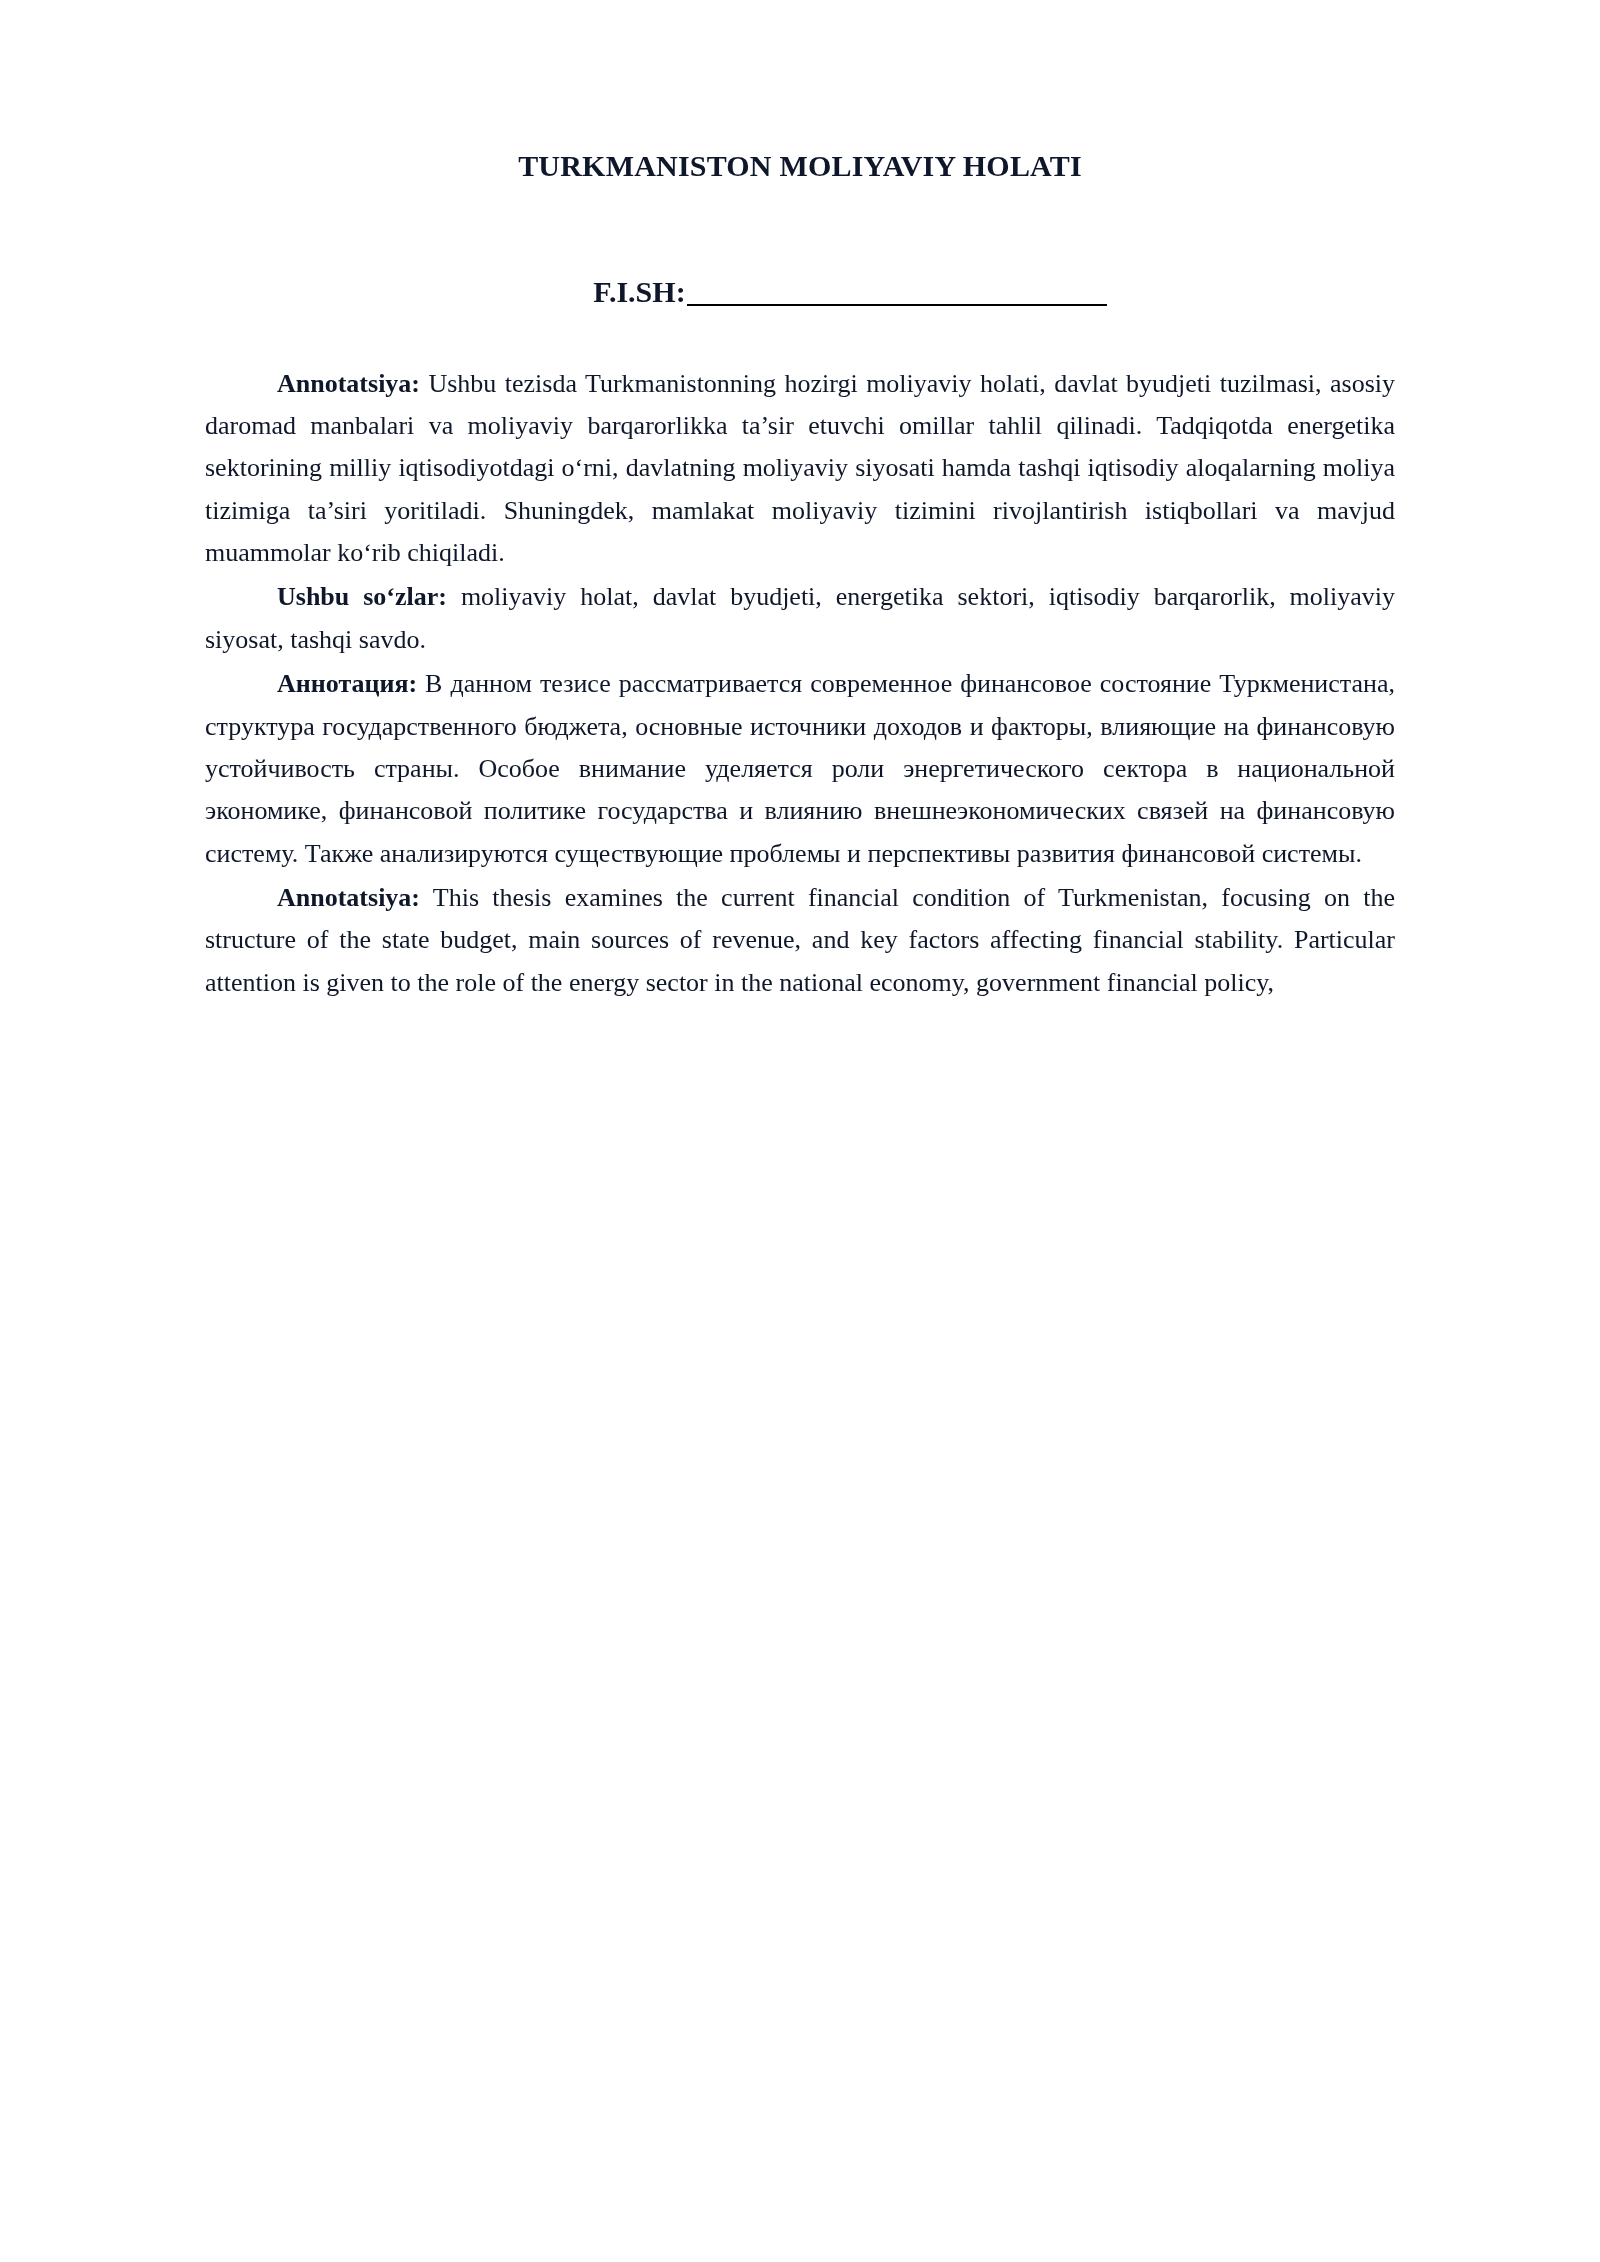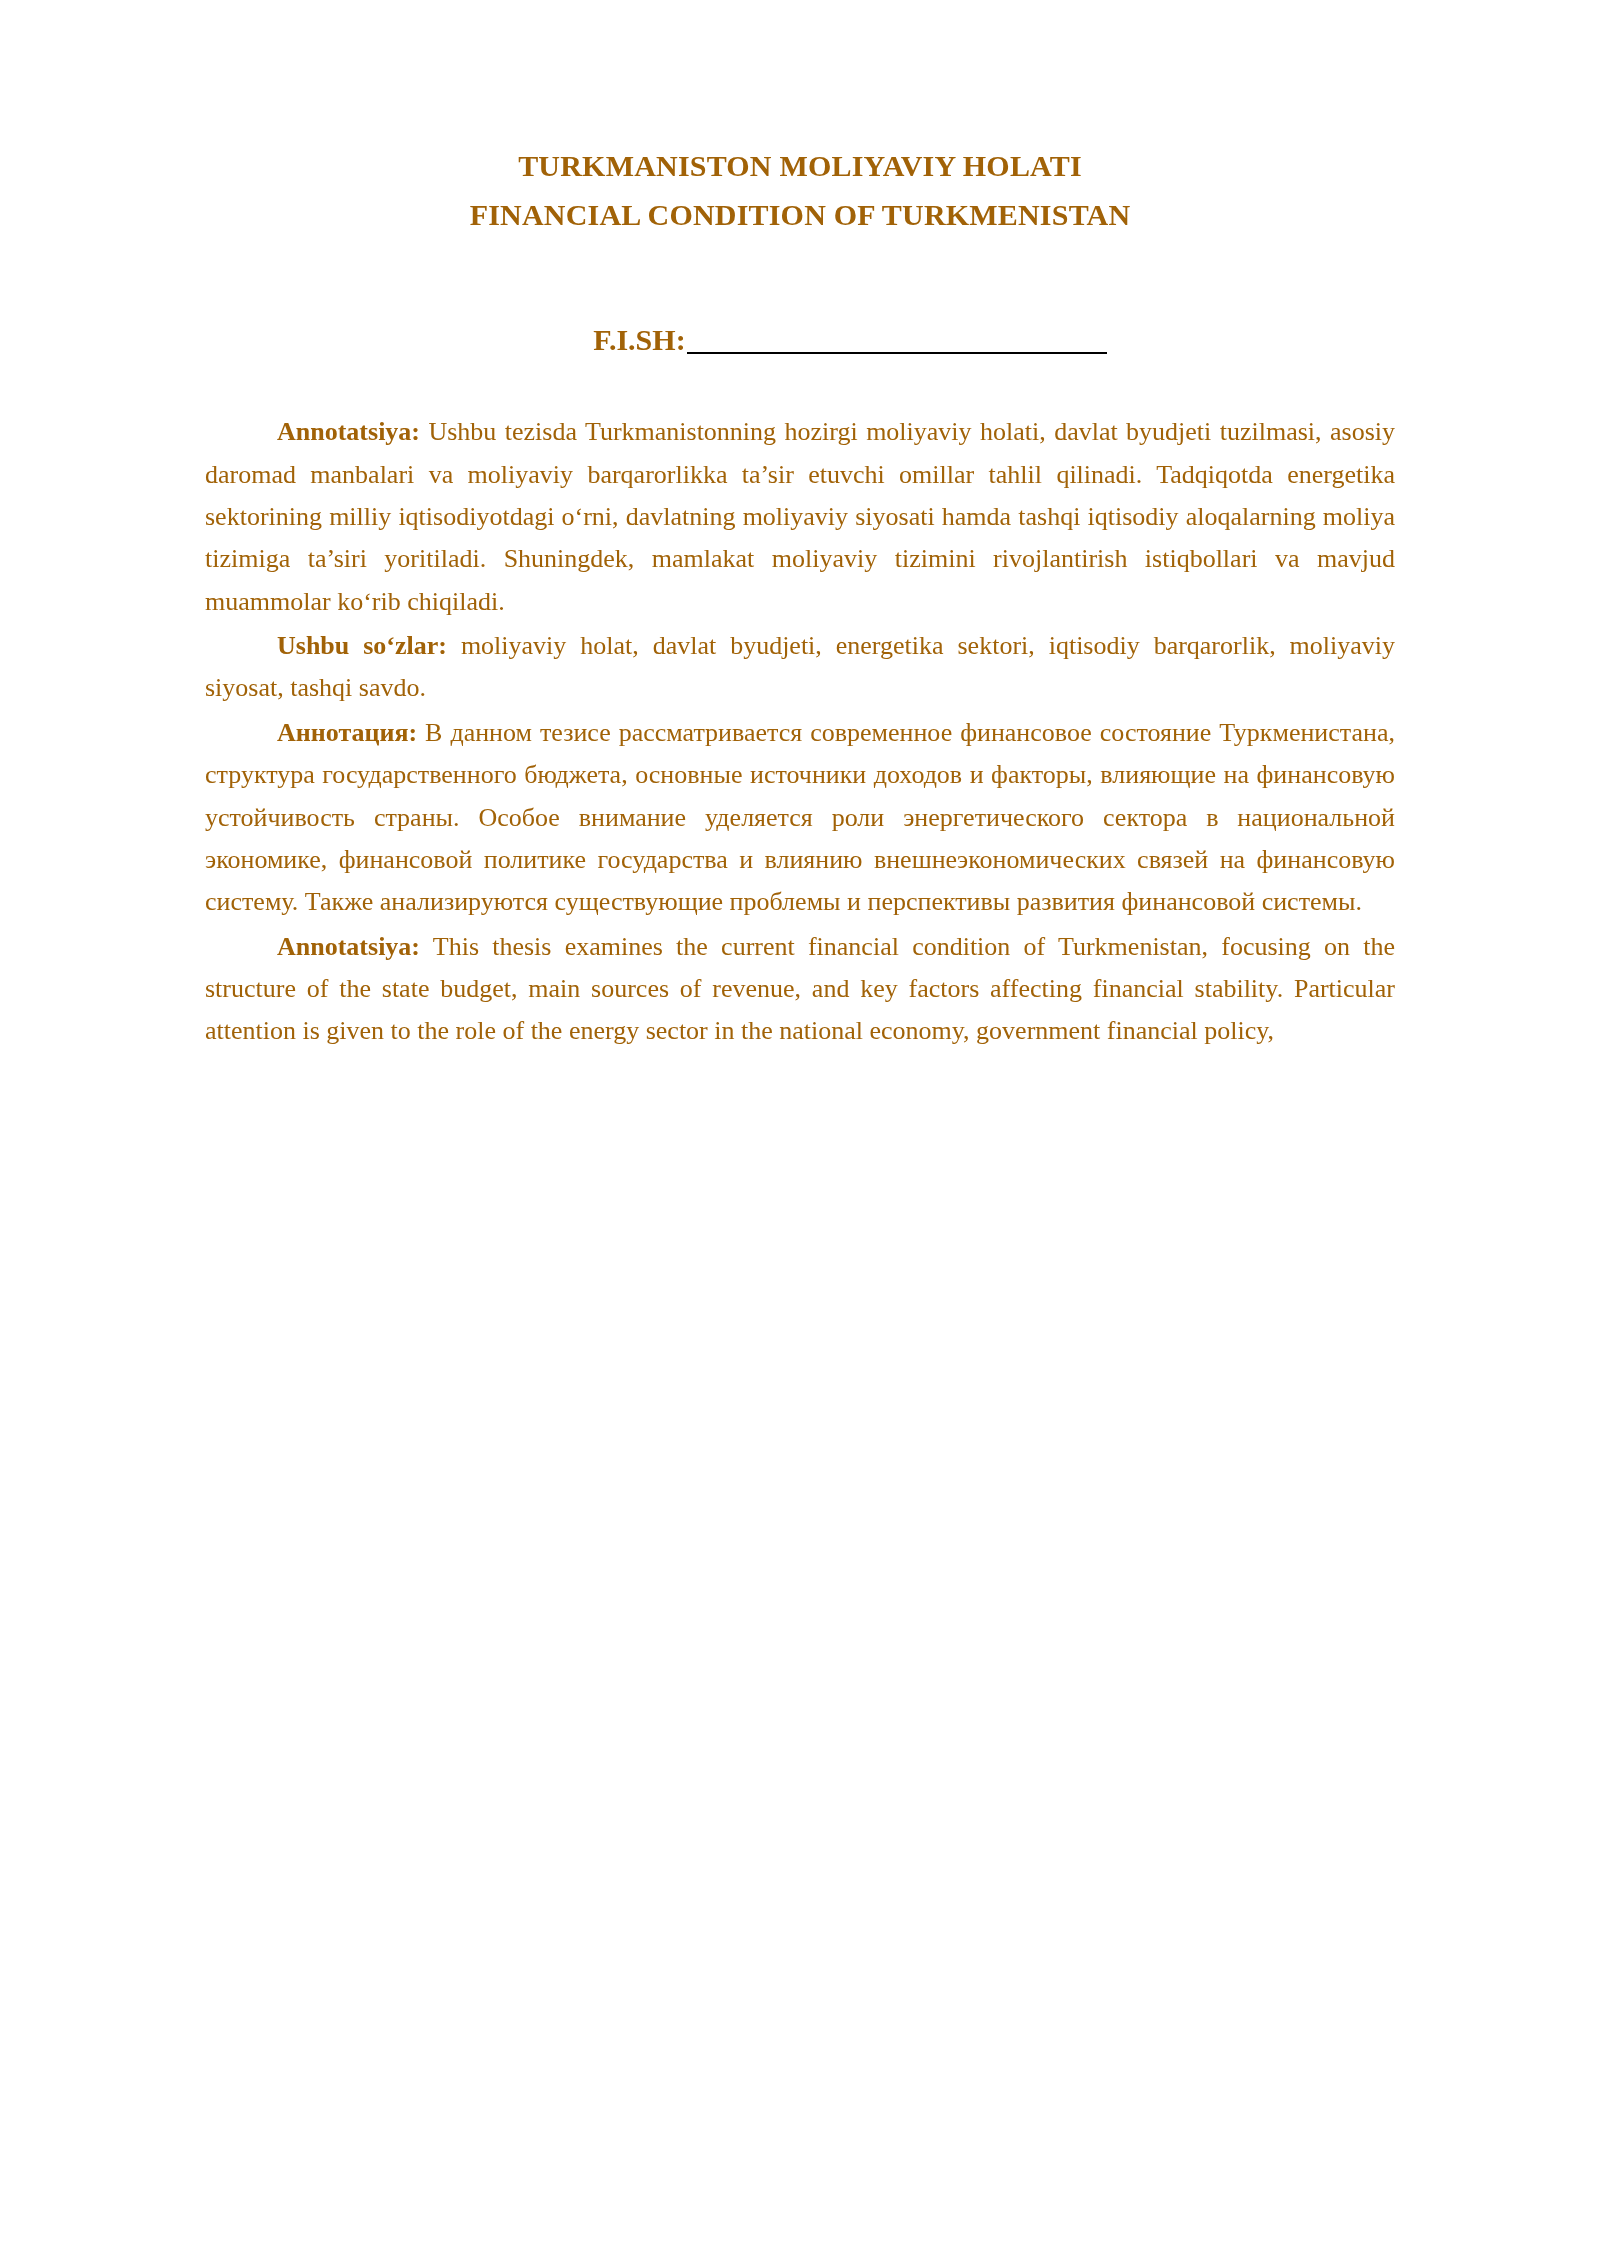--- a/index.html
+++ b/index.html
@@ -8,21 +8,21 @@
     background: #ffffff;
   }
   .page {
     width: 1600px;
     height: 2262px;
     background: #ffffff;
     position: relative;
     box-sizing: border-box;
     padding: 110px 205px 16px 205px;
     font-family: "Liberation Serif", serif;
-    color: #a16207;
+    color: #0f172a;
   }
   .title-block {
     text-align: center;
     margin-top: 32px;
   }
   .title-line {
     font-size: 30px;
     font-weight: bold;
     line-height: 1.62;
     letter-spacing: 0.2px;
@@ -60,21 +60,20 @@
     font-weight: bold;
   }
 </style>
 </head>
 <body>
 
 <div class="page">
 
   <div class="title-block">
     <div class="title-line">TURKMANISTON MOLIYAVIY HOLATI</div>
-    <div class="title-line">FINANCIAL CONDITION OF TURKMENISTAN</div>
   </div>
 
   <div class="fish-block">
     <span class="fish-inner">
       <span>F.I.SH:</span><span class="fish-rule"></span>
     </span>
   </div>
 
   <p class="body">
     <b>Annotatsiya:</b><span> Ushbu tezisda Turkmanistonning hozirgi moliyaviy holati, davlat byudjeti tuzilmasi, asosiy daromad manbalari va moliyaviy barqarorlikka ta’sir etuvchi omillar tahlil qilinadi. Tadqiqotda energetika sektorining milliy iqtisodiyotdagi o‘rni, davlatning moliyaviy siyosati hamda tashqi iqtisodiy aloqalarning moliya tizimiga ta’siri yoritiladi. Shuningdek, mamlakat moliyaviy tizimini rivojlantirish istiqbollari va mavjud muammolar ko‘rib chiqiladi.</span>

